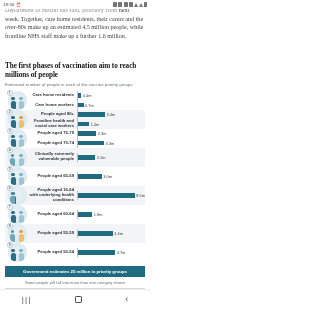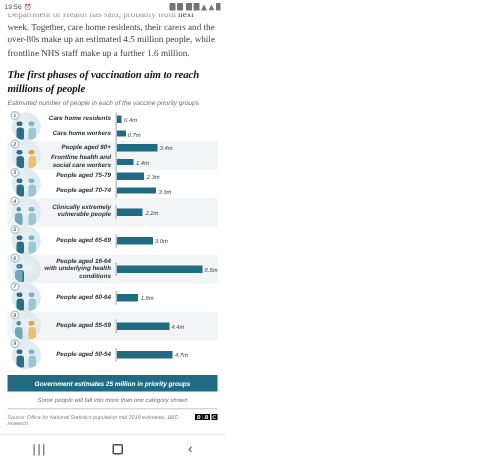--- a/index.html
+++ b/index.html
@@ -67,21 +67,21 @@
   .para {
     font-family: "Liberation Serif", serif;
     font-size: 6.1px;
     line-height: 8.6px;
     color: #3f3f42;
     margin-top: -3px;
   }
   .para .cut { color: #8e9196; }
 
   
-  .chart-wrap { margin-top: 6px; font-style: italic; }
+  .chart-wrap { margin-top: 22px; }
   .chart-title {
     font-family: "Liberation Serif", serif;
     font-weight: bold;
     font-size: 7.2px;
     line-height: 8.4px;
     color: #141414;
     letter-spacing: -.05px;
   }
   .chart-sub {
     font-size: 4.4px;

